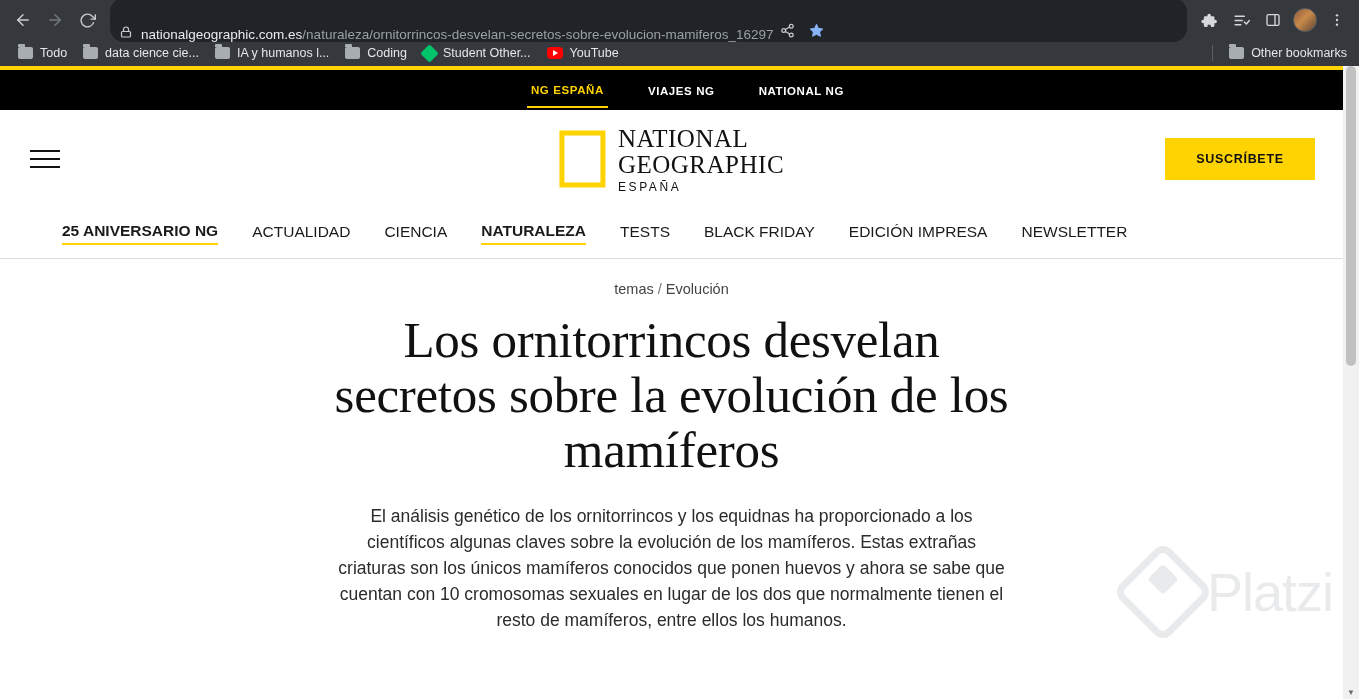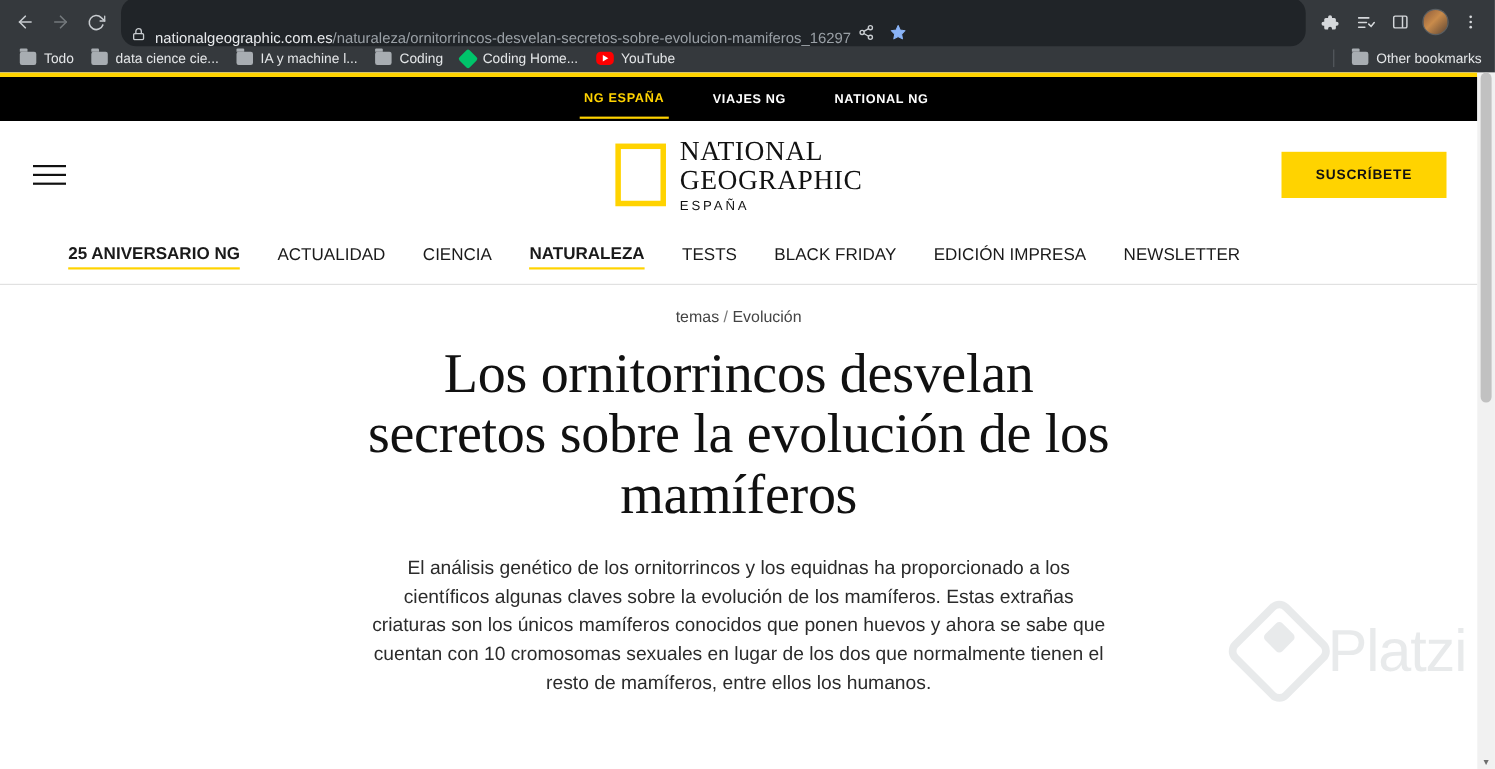--- a/index.html
+++ b/index.html
@@ -460,29 +460,29 @@
       <div class="bm">
         <span class="folder"></span>
         <span>Todo</span>
       </div>
       <div class="bm">
         <span class="folder"></span>
         <span>data cience cie...</span>
       </div>
       <div class="bm">
         <span class="folder"></span>
-        <span>IA y machine l...</span>
+        <span>IA y humanos l...</span>
       </div>
       <div class="bm">
         <span class="folder"></span>
         <span>Coding</span>
       </div>
       <div class="bm">
         <span class="diamond"></span>
-        <span>Coding Home...</span>
+        <span>Student Other...</span>
       </div>
       <div class="bm">
         <span class="yt"></span>
         <span>YouTube</span>
       </div>
 
       <div class="bm-right">
         <div class="bm-sep"></div>
         <div class="bm">
           <span class="folder"></span>

